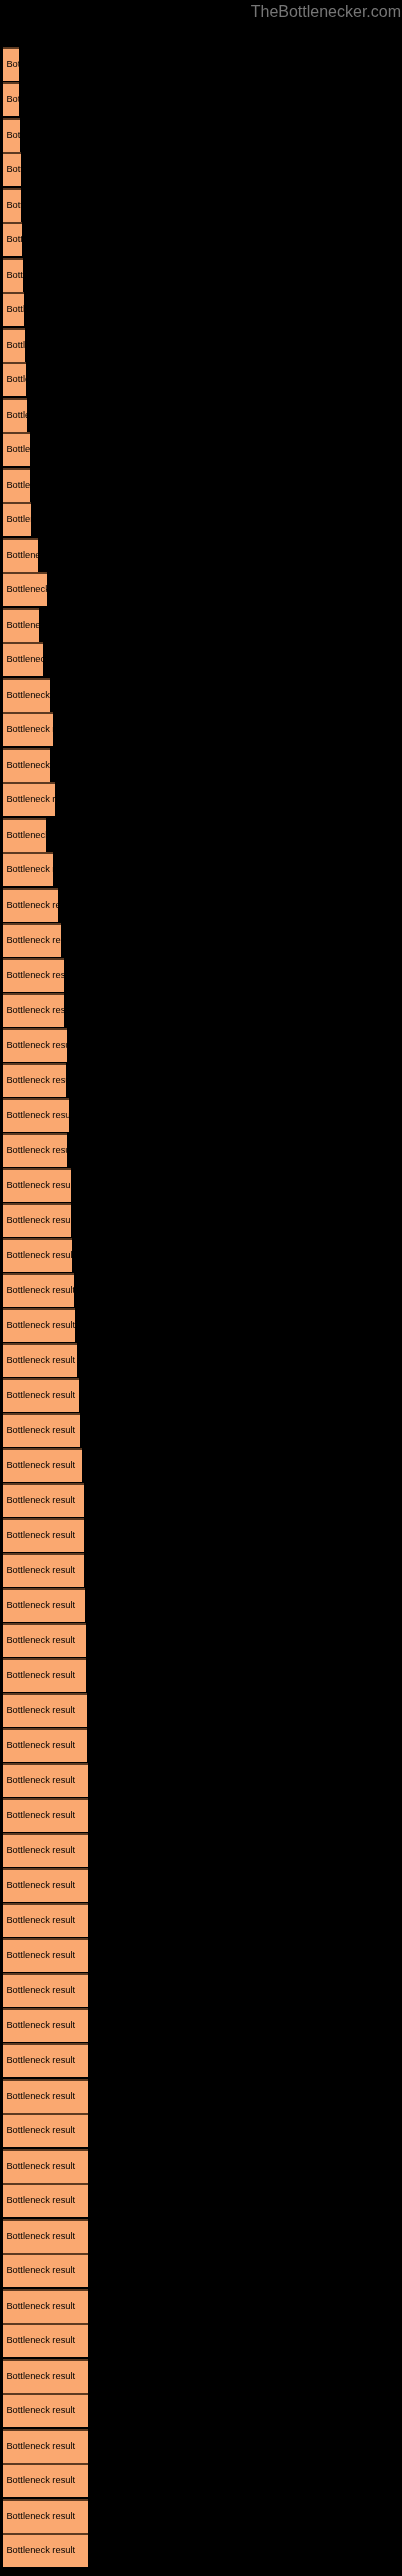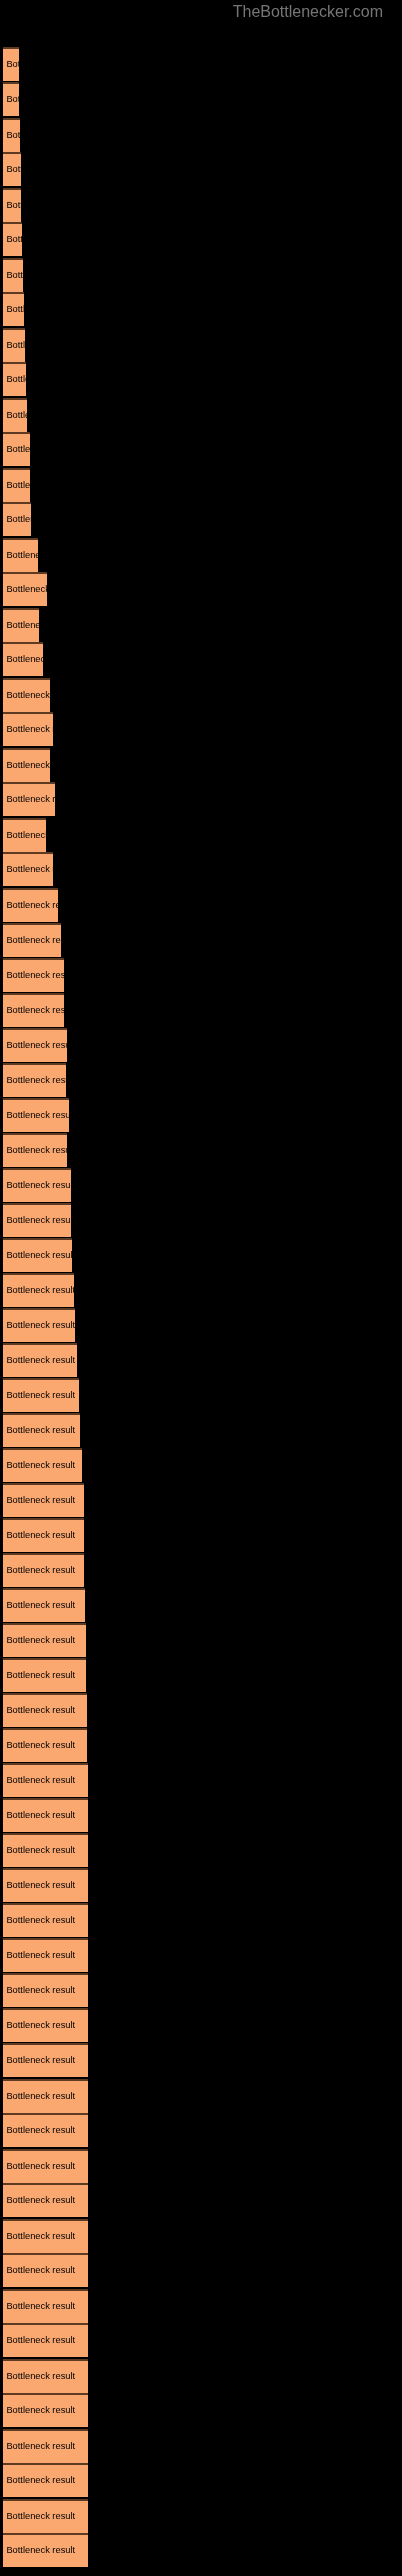--- a/index.html
+++ b/index.html
@@ -15,21 +15,21 @@
     font-family: "Liberation Sans", sans-serif;
   }
 
   .site-header {
     position: absolute;
     top: 0;
     left: 0;
     width: 403px;
     height: 24px;
     box-sizing: border-box;
-    padding-right: 20px;
+    padding-right: 2px;
     display: flex;
     align-items: center;
     justify-content: flex-end;
   }
   .site-title {
     color: #767676;
     font-size: 16px;
     font-family: "Liberation Sans", sans-serif;
     letter-spacing: 0px;
     white-space: nowrap;

